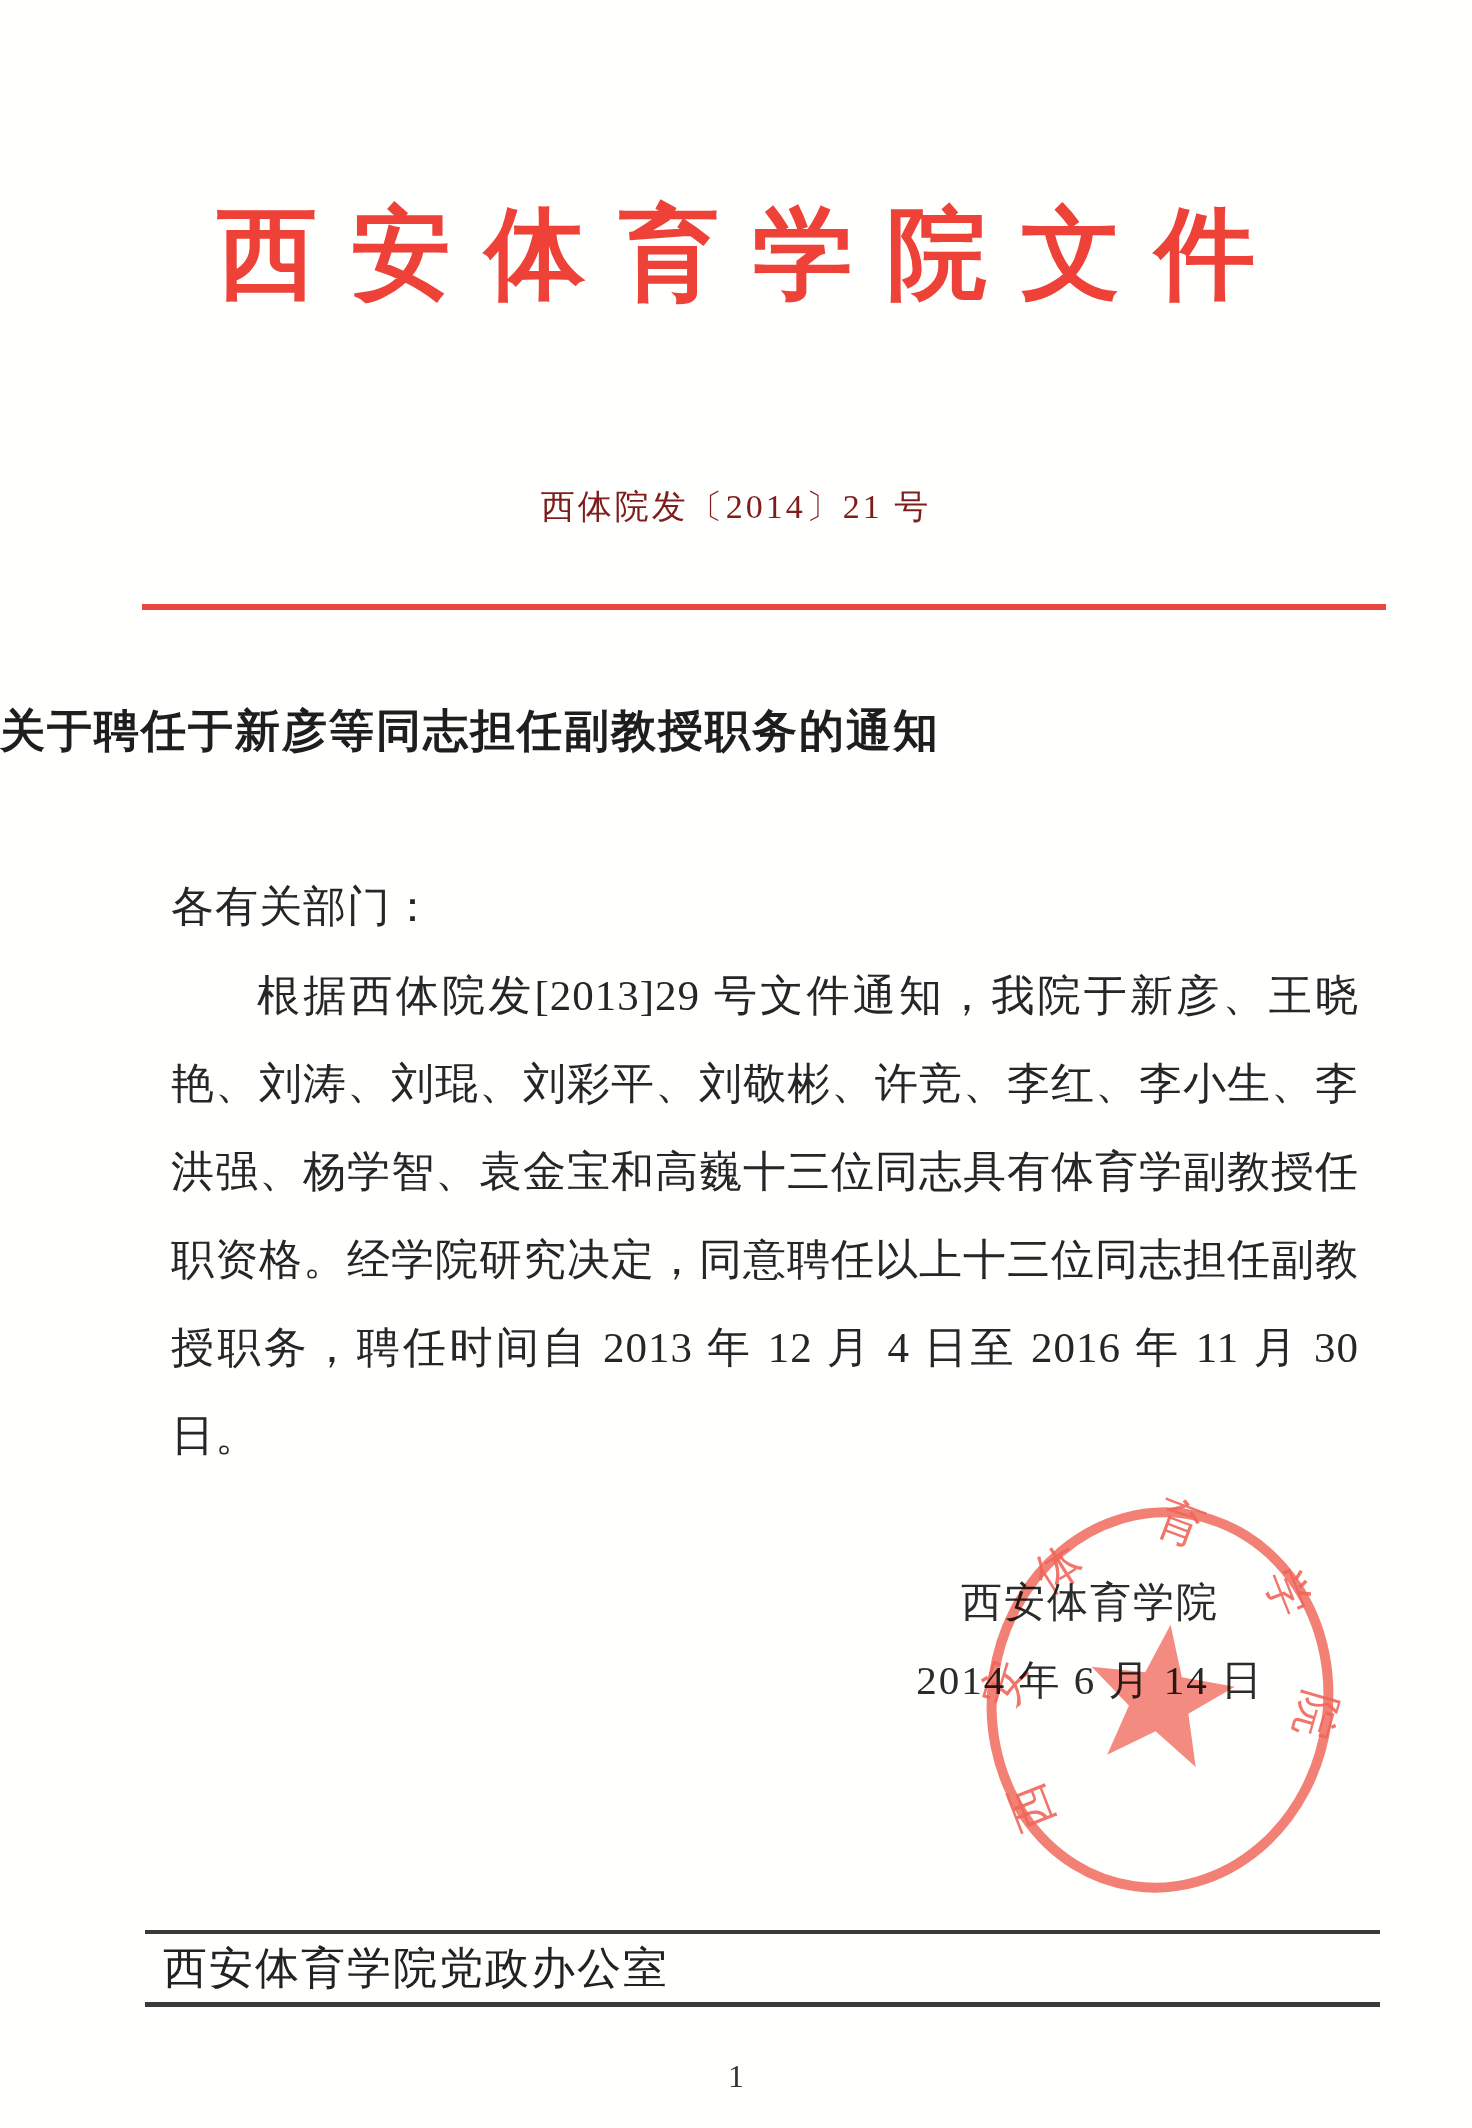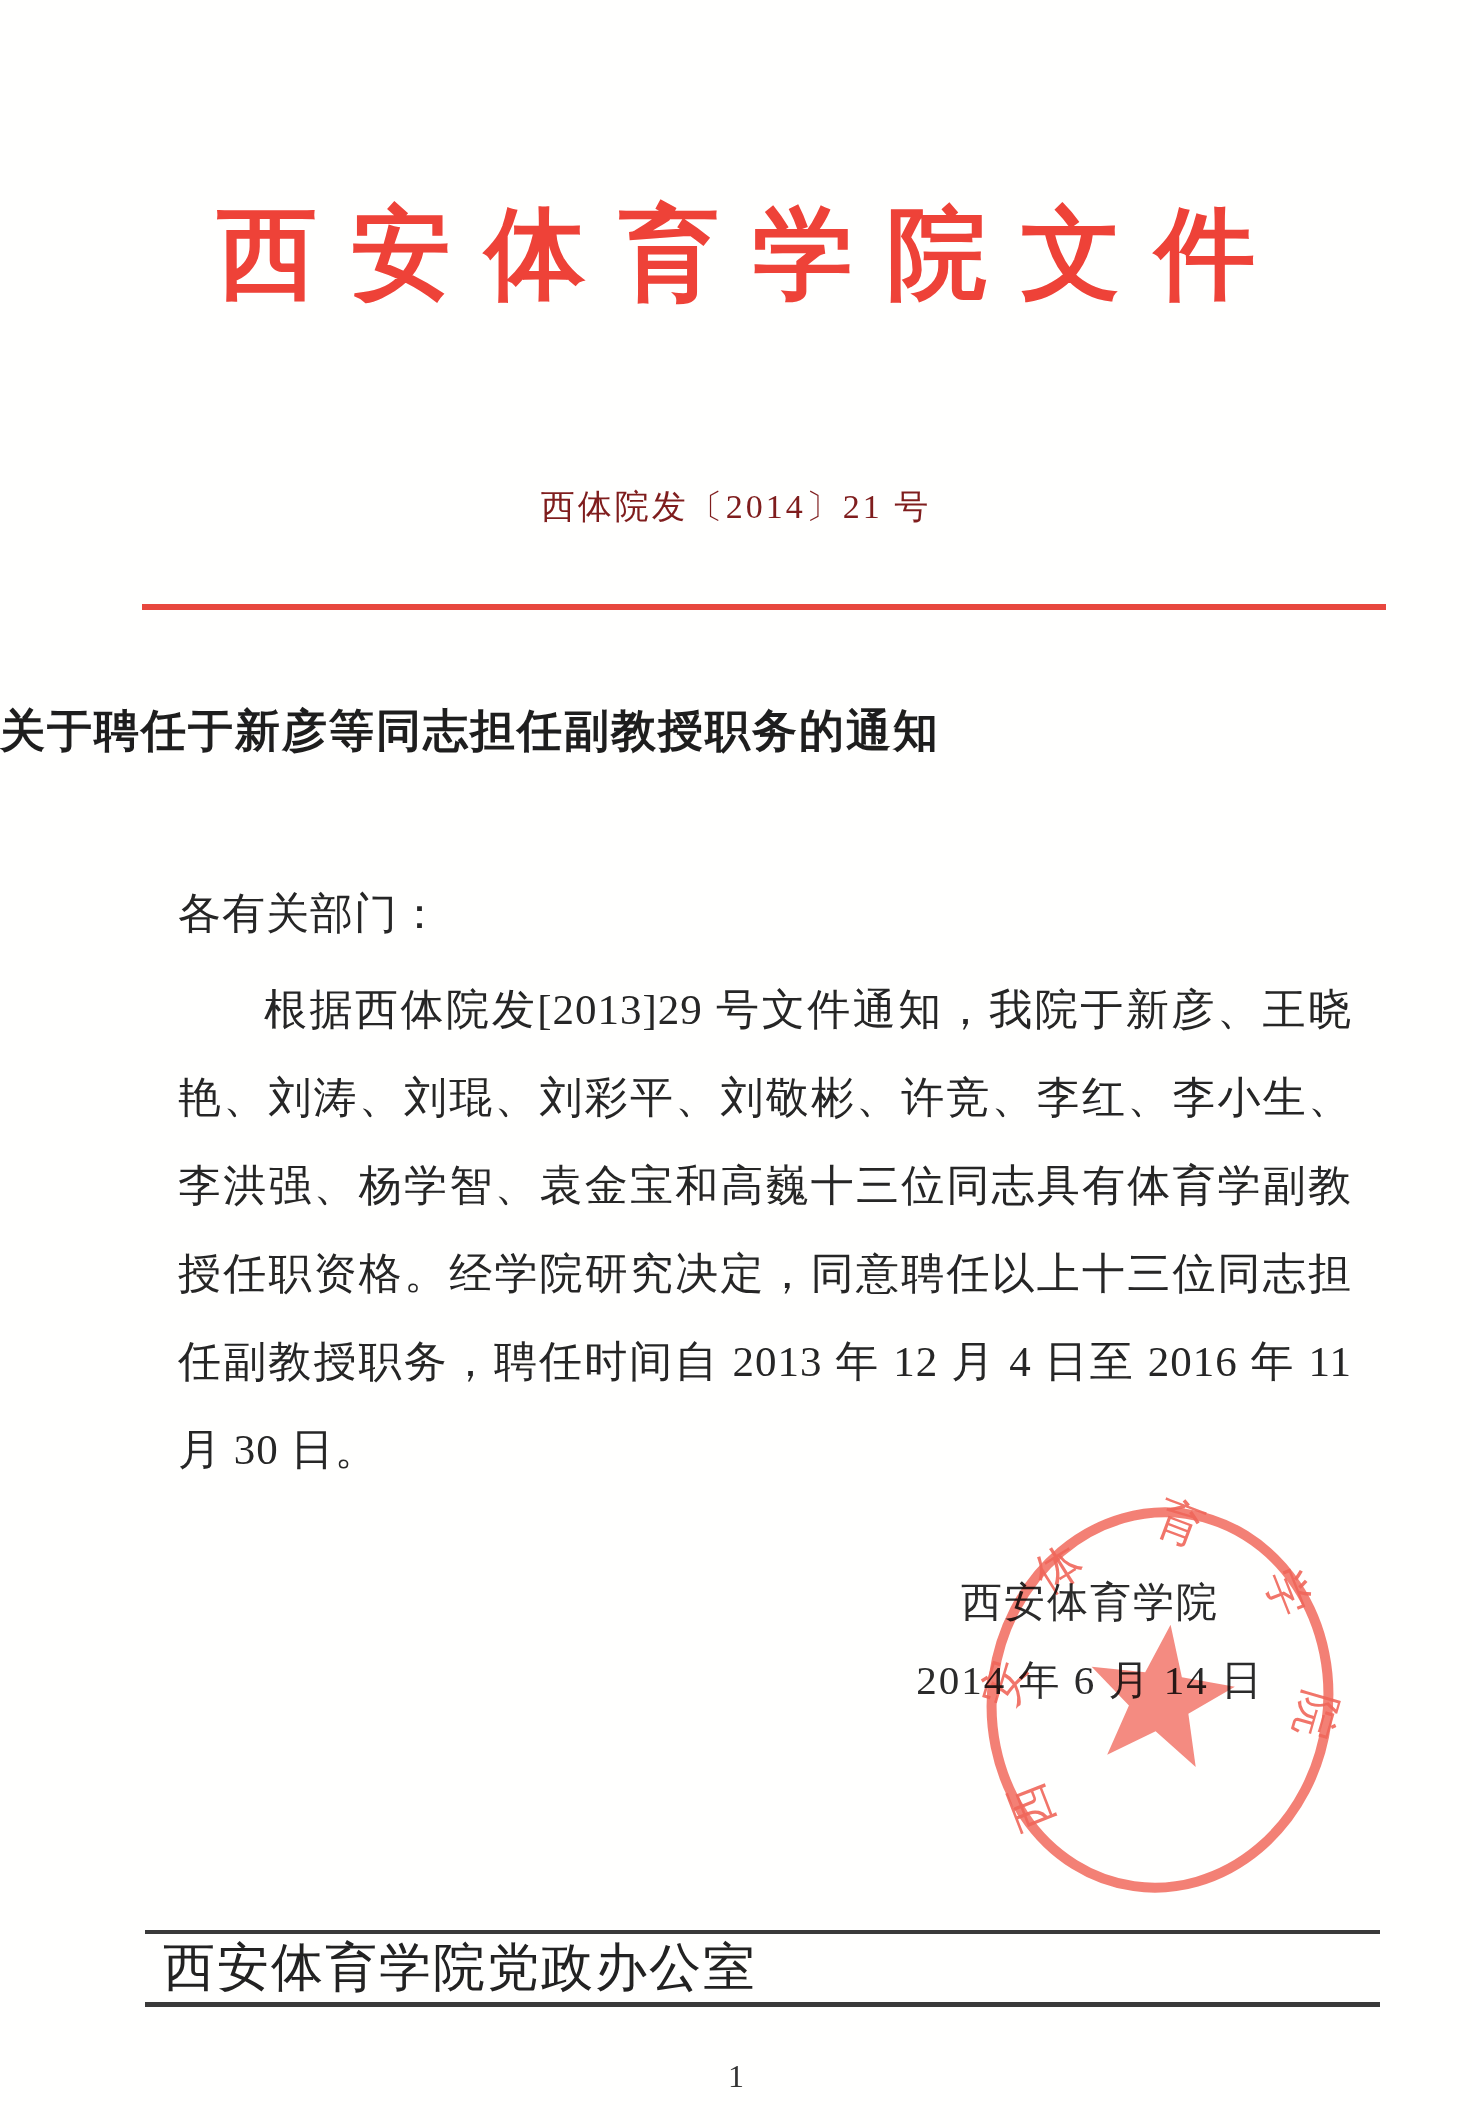--- a/index.html
+++ b/index.html
@@ -43,21 +43,21 @@
     font-size:45px;line-height:62px;font-weight:700;
     letter-spacing:2px;
     color:#1e1e1e;
   }
   .body-block{
     position:absolute;top:862px;left:170px;width:1190px;
     font-size:43px;line-height:88px;
     text-align:justify;
     letter-spacing:1px;
   }
-  .body-block p{margin:8px;}
+  .body-block p{margin:1px;}
   .body-block .paragraph{text-indent:86px;}
   .signature-block{
     position:absolute;top:1563px;left:860px;width:460px;
     text-align:center;
     font-size:41px;line-height:78px;
     letter-spacing:2px;
     color:#2b2b2b;
     z-index:2;
   }
   .seal{
@@ -71,21 +71,21 @@
   .footer{
     position:absolute;top:1930px;left:145px;width:1235px;
     border-top:4px solid var(--footer-line);
     border-bottom:5px solid var(--footer-line);
     z-index:1;
   }
   .footer-row{
     display:flex;justify-content:space-between;align-items:center;
     height:68px;
     padding:0 4px 0 18px;
-    font-size:52px;
+    font-size:44px;
     letter-spacing:2px;
     color:#222222;
   }
   .footer-issue-date{margin-right:60px;}
   .page-number{
     position:absolute;top:2058px;left:0;width:100%;
     text-align:center;
     font-size:32px;color:#333333;
   }
 </style>

